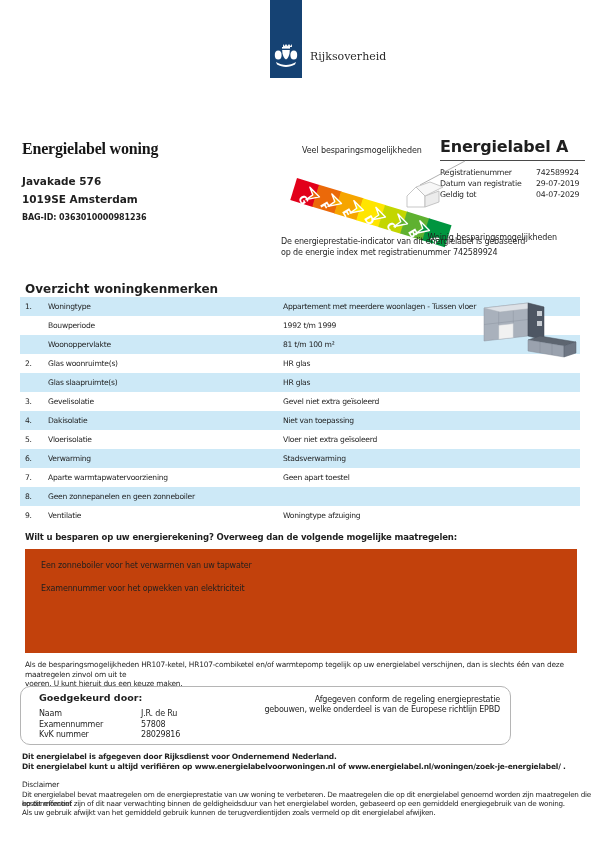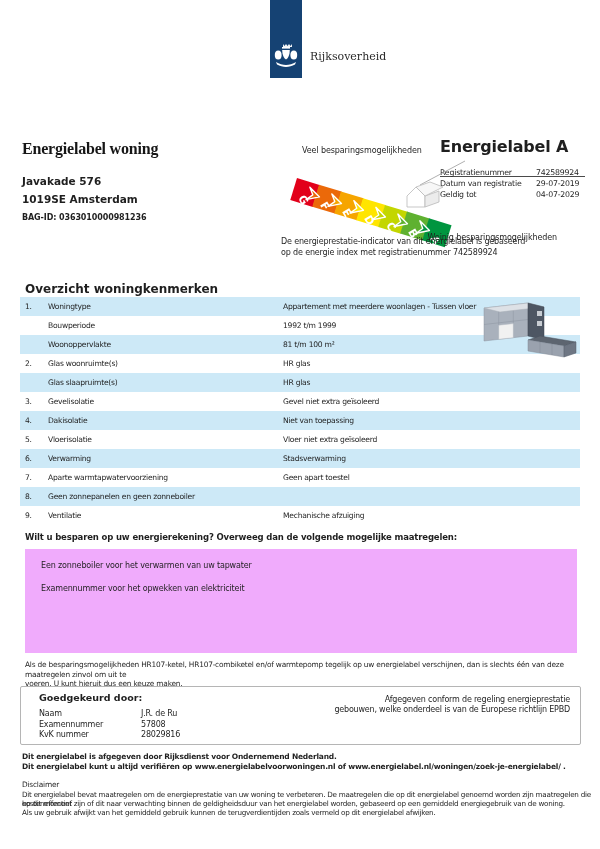--- a/index.html
+++ b/index.html
@@ -14,21 +14,21 @@
   .logo-ribbon{left:270px;top:0;width:32px;height:78px;background:#154273;}
   .logo-text{left:310px;top:50px;font-family:"DejaVu Serif","Liberation Serif",serif;
     font-size:11px;color:#2b2b2b;}
   
   .doc-title{left:22px;top:140px;font-size:16px;font-weight:bold;color:#161616;letter-spacing:-0.2px;font-family:Liberation Serif, serif;}
   .addr1{left:22px;top:175px;font-size:10.5px;font-weight:bold;}
   .addr2{left:22px;top:193px;font-size:10.5px;font-weight:bold;}
   .bagid{left:22px;top:213px;font-size:8px;font-weight:bold;letter-spacing:-0.1px;}
   
   .label-heading{left:440px;top:137px;width:145px;font-size:16px;font-weight:bold;
-    letter-spacing:-0.2px;border-bottom:1.5px solid #4a4a4a;padding-bottom:20px;}
+    letter-spacing:-0.2px;border-bottom:1.5px solid #4a4a4a;padding-bottom:4px;}
   .label-rows{left:440px;top:167px;width:150px;font-size:7.8px;letter-spacing:-0.2px;line-height:11px;}
   .kv-row{display:flex;}
   .kv-l{width:96px;flex:none;}
   
   .scale-top-caption{left:302px;top:146px;font-size:8px;letter-spacing:-0.1px;text-align:center;}
   .scale-bottom-caption{top:233px;right:43px;font-size:8px;letter-spacing:-0.1px;}
   .scale-svg{left:283px;top:156px;}
   .band-letter{fill:#ffffff;font-family:"DejaVu Sans","Liberation Sans",sans-serif;
     font-size:11px;font-weight:bold;}
   .scale-note{left:281px;top:236px;font-size:8px;letter-spacing:-0.15px;line-height:11px;}
@@ -36,27 +36,27 @@
   .overview-heading{left:25px;top:282px;font-size:12px;font-weight:bold;}
   .overview-table{left:20px;top:297px;width:560px;}
   .ov-row{display:flex;height:19px;line-height:19px;font-size:7.6px;letter-spacing:-0.25px;}
   .ov-row.shaded{background:#cde9f7;}
   .c-num{width:28px;flex:none;padding-left:5px;box-sizing:border-box;}
   .c-label{width:235px;flex:none;}
   .c-val{flex:1;}
   .building-svg{left:478px;top:298px;}
   
   .measures-heading{left:25px;top:532px;font-size:8.5px;font-weight:bold;letter-spacing:-0.15px;}
-  .measures-box{left:25px;top:549px;width:552px;height:104px;background:#f0abfc;
+  .measures-box{left:25px;top:549px;width:552px;height:104px;background:#c2410c;
     box-sizing:border-box;padding:12px 16px;}
   .measure-item{font-size:8px;letter-spacing:-0.15px;margin-bottom:14px;}
   .measures-note{left:25px;top:660px;width:556px;font-size:7.4px;letter-spacing:-0.2px;line-height:9.5px;}
   
-  .approval-box{left:20px;top:686px;width:561px;height:59px;border:1px solid #b5b5b5;
-    border-radius:2px;box-sizing:border-box;}
+  .approval-box{left:20px;top:686px;width:491px;height:59px;border:1px solid #b5b5b5;
+    border-radius:10px;box-sizing:border-box;}
   .approval-heading{left:18px;top:5px;font-size:9.5px;font-weight:bold;}
   .approval-rows{left:18px;top:22px;font-size:8px;letter-spacing:-0.2px;line-height:10.5px;}
   .approval-rows .kv-l{width:102px;}
   .approval-conform{right:10px;top:8px;width:300px;text-align:right;font-size:8px;
     letter-spacing:-0.2px;line-height:10px;}
   
   .foot-bold1{left:22px;top:752px;font-size:7.5px;font-weight:bold;letter-spacing:-0.2px;}
   .foot-bold2{left:22px;top:762px;font-size:7.5px;font-weight:bold;letter-spacing:-0.2px;}
   .foot-disclaimer-h{left:22px;top:780px;font-size:7.4px;letter-spacing:-0.2px;}
   .foot-d1{left:22px;top:790px;font-size:7.2px;letter-spacing:-0.25px;}
@@ -193,21 +193,21 @@
         <span class="c-label">Aparte warmtapwatervoorziening</span>
         <span class="c-val">Geen apart toestel</span>
       </div>
       <div class="ov-row shaded">
         <span class="c-num">8.</span>
         <span class="c-val">Geen zonnepanelen en geen zonneboiler</span>
       </div>
       <div class="ov-row">
         <span class="c-num">9.</span>
         <span class="c-label">Ventilatie</span>
-        <span class="c-val">Mechanische afzuiging</span>
+        <span class="c-val">Woningtype afzuiging</span>
       </div>
     </div>
 
   <svg class="abs building-svg" width="100" height="64" viewBox="0 0 100 64">
     <g stroke-linejoin="round">
       <polygon points="6,10 50,5 50,38 6,43" fill="#a9b1bc" stroke="#8d95a1" stroke-width="0.5"></polygon>
       <line x1="20.7" y1="8.3" x2="20.7" y2="41.3" stroke="#8d95a1" stroke-width="0.5"></line>
       <line x1="35.3" y1="6.7" x2="35.3" y2="39.7" stroke="#8d95a1" stroke-width="0.5"></line>
       <line x1="6" y1="26.5" x2="50" y2="21.5" stroke="#8d95a1" stroke-width="0.5"></line>
       <polygon points="20.7,27.2 35.3,25.6 35.3,39.7 20.7,41.3" fill="#f1f1f1" stroke="#b9bfc7" stroke-width="0.5"></polygon>

